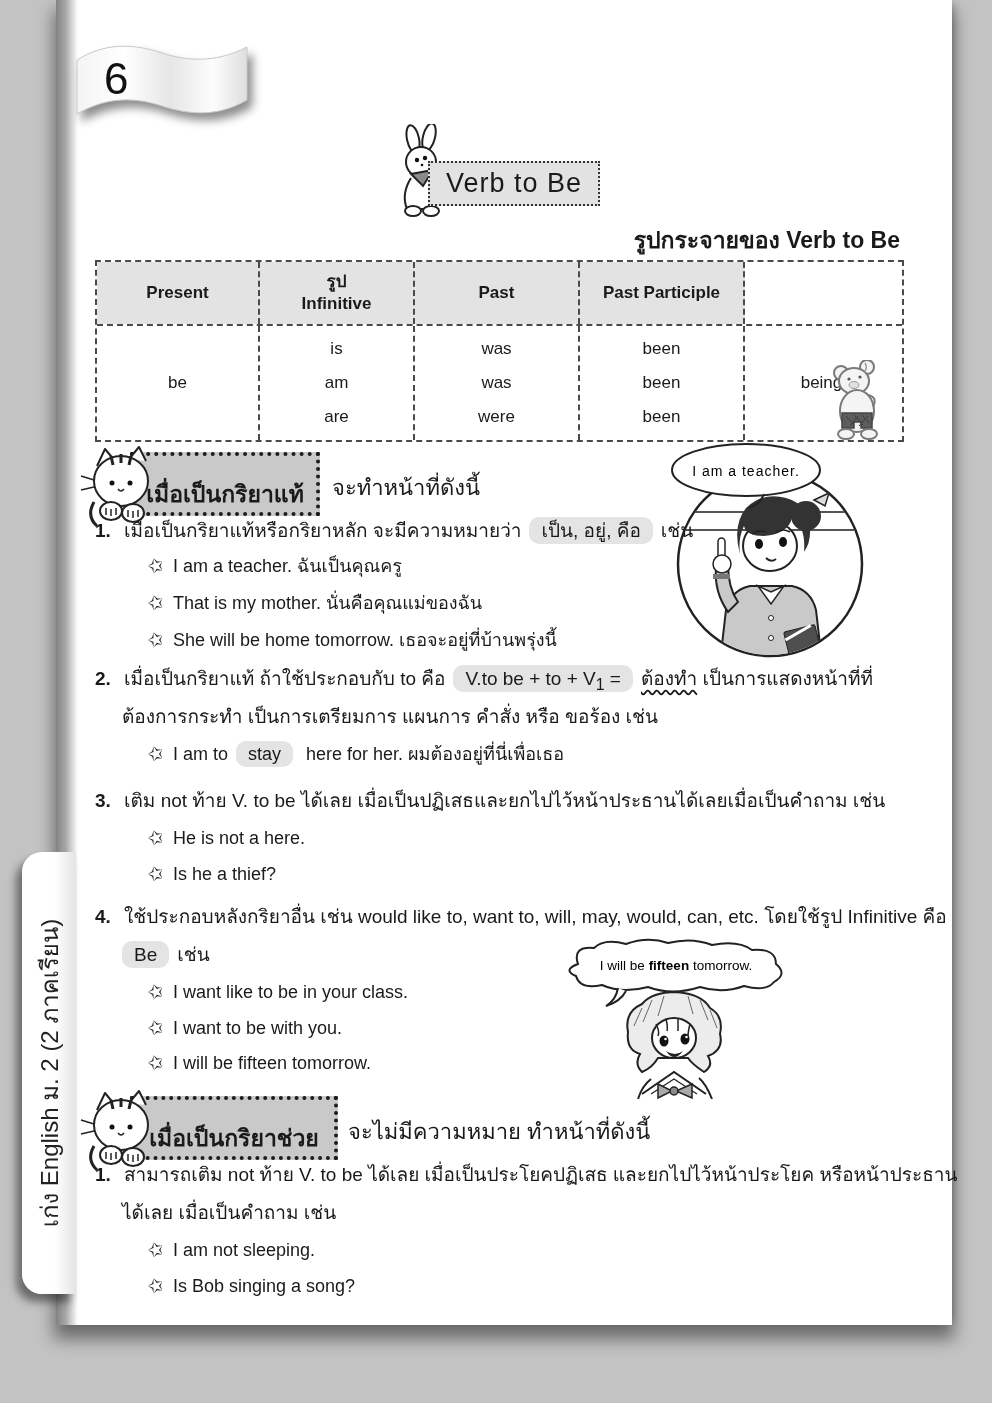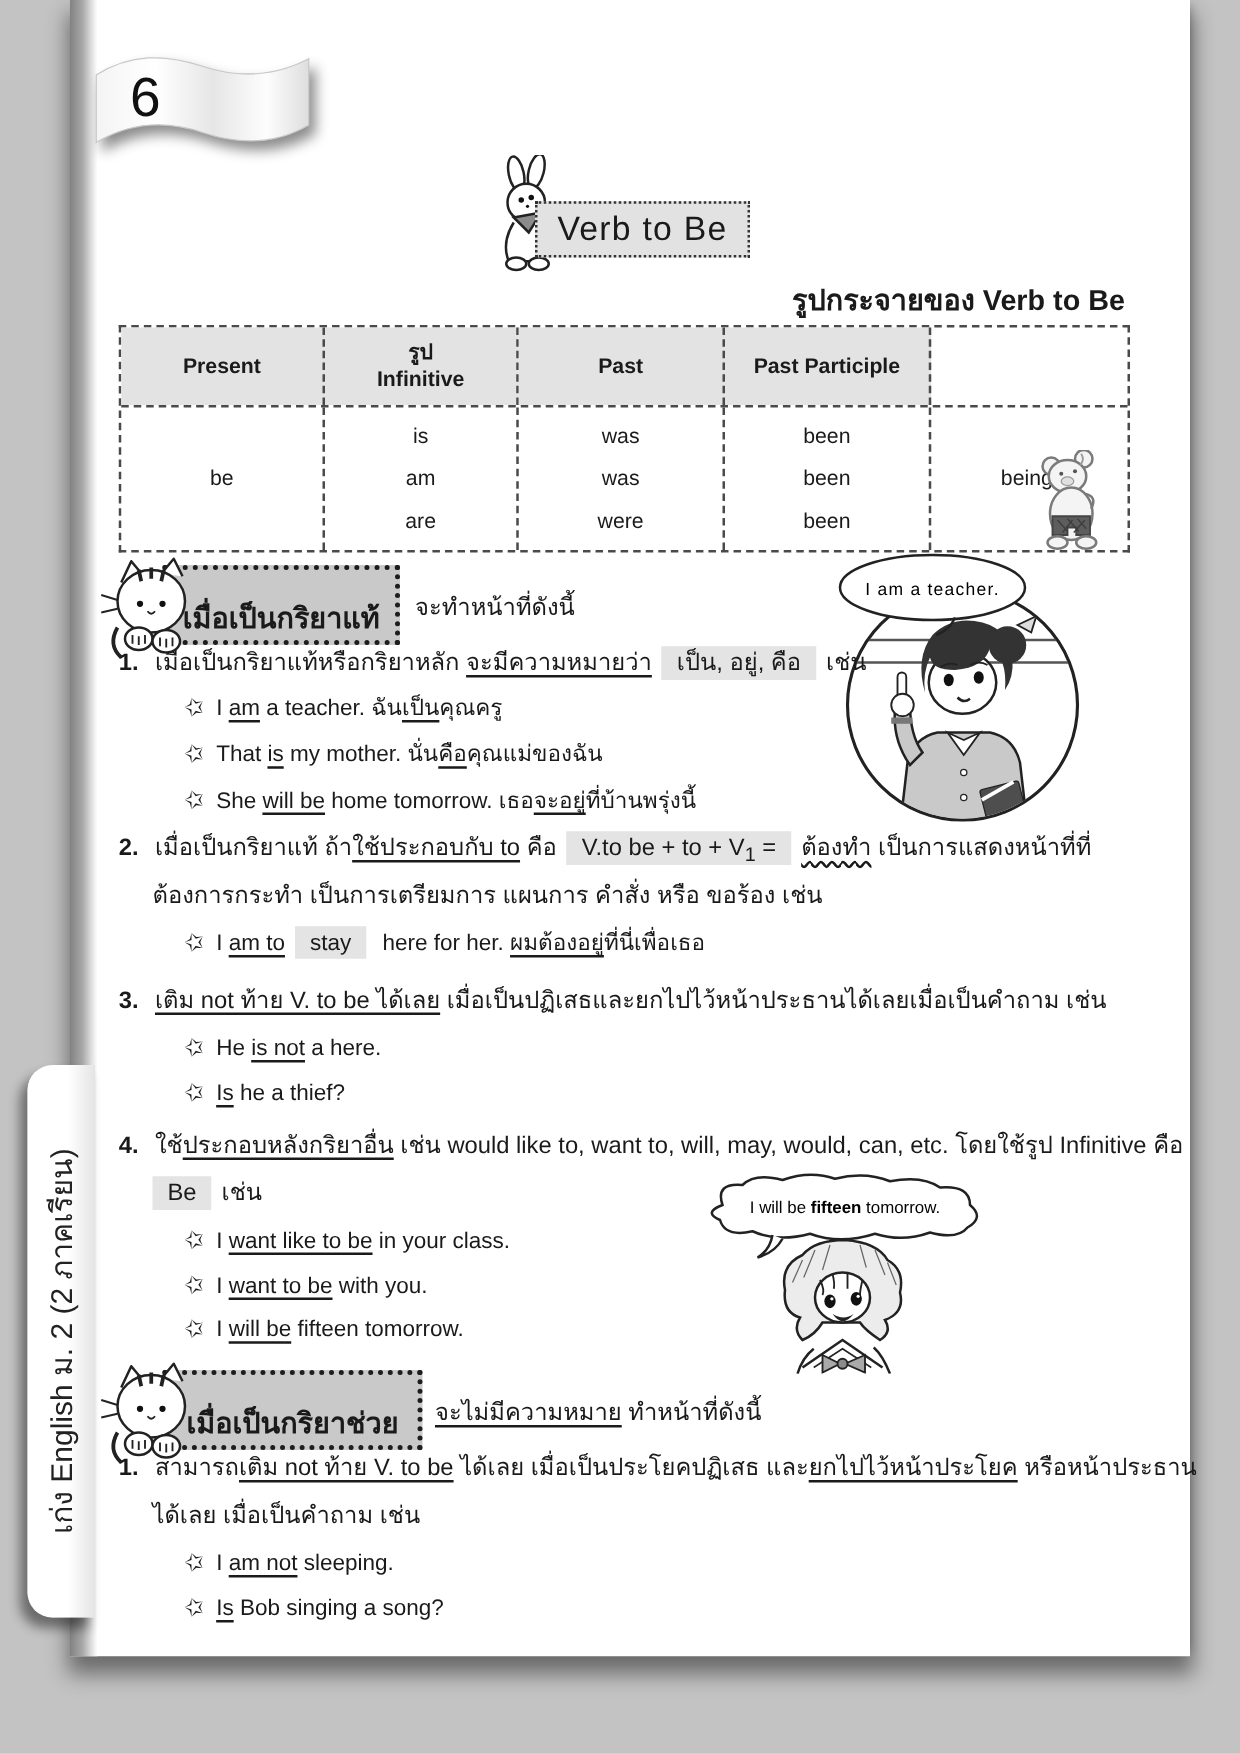--- a/index.html
+++ b/index.html
@@ -29,29 +29,29 @@
   .th.last,.td.last{border-right:none;}
   .tbody{border-top:2px dashed #4a4a4a;}
   .td{border-right:2px dashed #4a4a4a;min-height:102px;display:flex;flex-direction:column;
       align-items:center;justify-content:space-around;font-size:17px;padding:6px 0;}
   .td.mid{justify-content:center;}
   .bear{position:absolute;left:770px;top:360px;z-index:3;}
   
   .cat{position:absolute;z-index:4;}
   .secbox{position:absolute;width:182px;height:56px;background:#c9c9c9;border:4px dotted #1d1d1d;
           display:flex;align-items:flex-end;justify-content:center;font-size:23px;font-weight:bold;z-index:2;}
-  .sectail{position:absolute;font-size:19px;white-space:nowrap;}
+  .sectail{position:absolute;font-size:22px;white-space:nowrap;}
   
   .tline{position:absolute;font-size:19px;line-height:30px;white-space:nowrap;}
   .exline{position:absolute;font-size:18px;line-height:28px;white-space:nowrap;}
   .num{display:inline-block;width:29px;font-weight:bold;}
-  .u{text-decoration:underline;text-underline-offset:4px;text-decoration-thickness:1.5px;
+  .u{text-underline-offset:4px;text-decoration-thickness:1.5px;
      text-decoration-skip-ink:none;}
   .wavy{text-decoration:underline wavy;text-underline-offset:4px;text-decoration-skip-ink:none;}
-  .gbox{background:#e4e4e4;padding:3px 12px;margin:0 8px;}
+  .gbox{background:#e4e4e4;padding:3px 12px;margin:0 8px;border-radius:10px;}
   .star{display:inline-block;transform:rotate(-18deg);margin-right:9px;font-size:19px;}
   .illo{position:absolute;}
   svg text{font-family:"Liberation Sans",sans-serif;}
   
   .tab{position:absolute;left:22px;top:852px;width:54px;height:442px;
        background:linear-gradient(90deg,#fff 60%,#e4e4e4);border-radius:20px 0 0 20px;
        box-shadow:-6px 8px 9px rgba(0,0,0,.45);z-index:6;}
   .tab-label{position:absolute;top:50%;left:50%;width:430px;
              transform:translate(-50%,-50%) rotate(-90deg);text-align:center;
              font-size:24px;white-space:nowrap;color:#222;}

